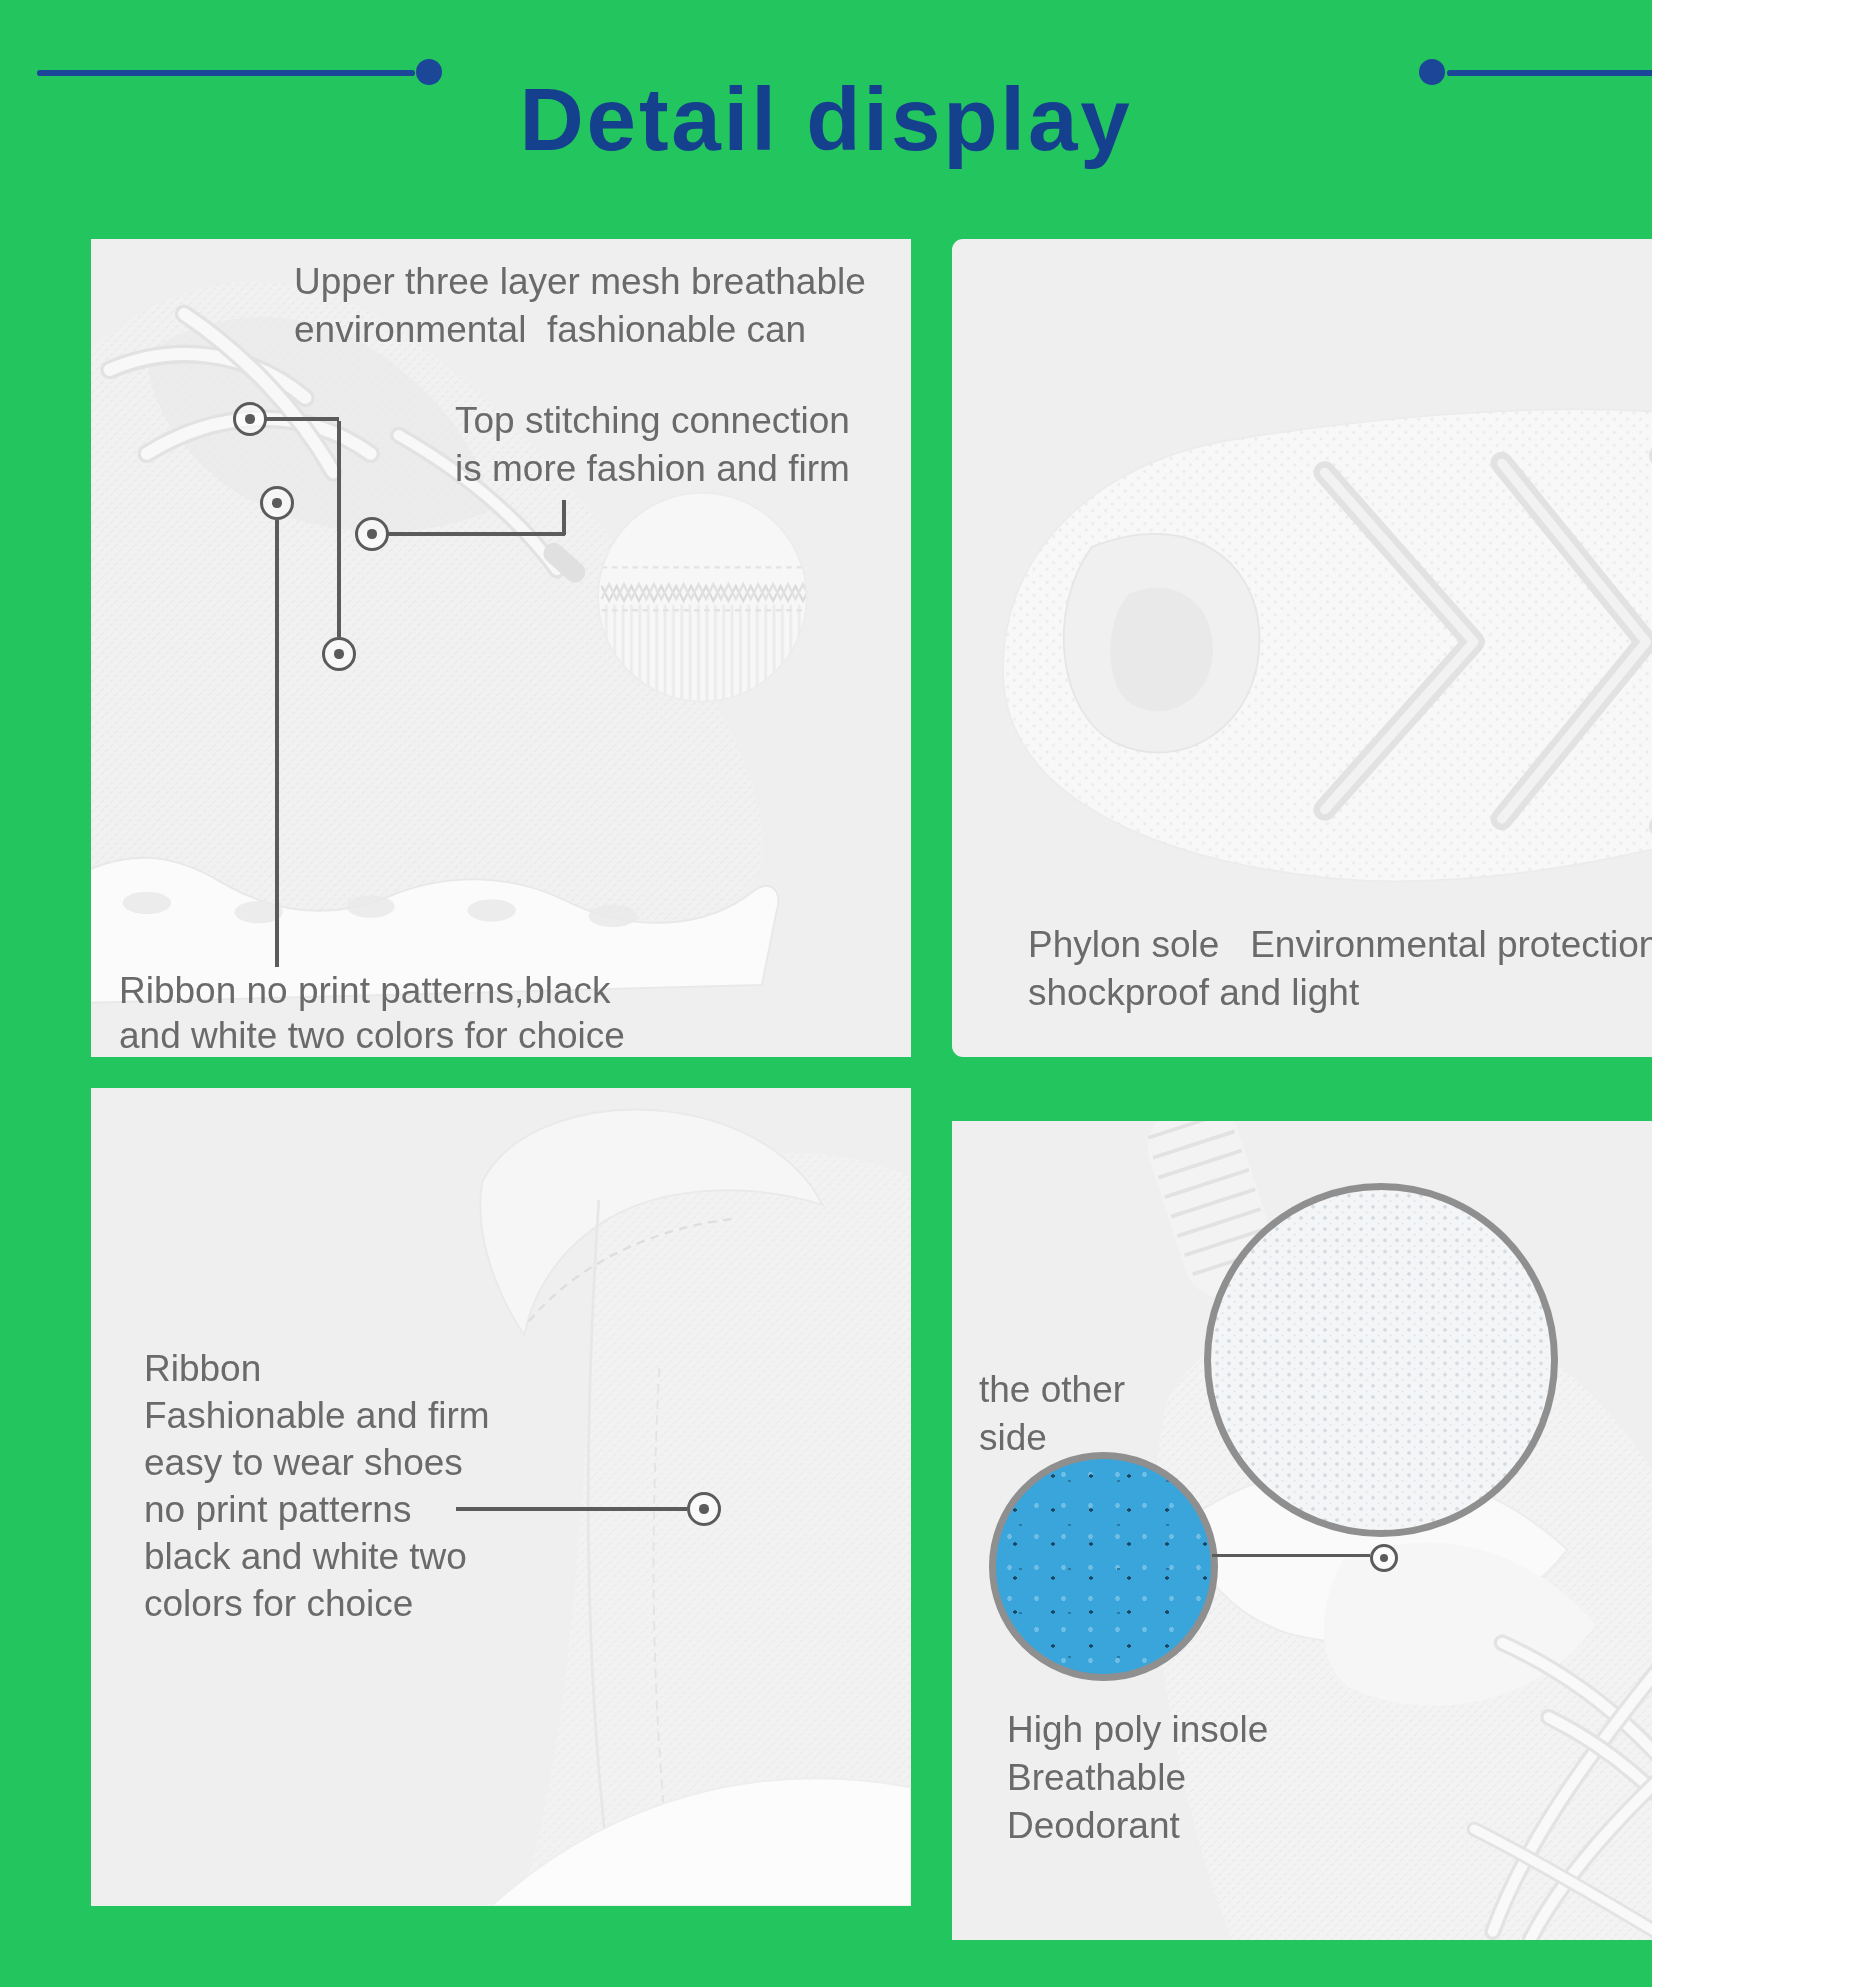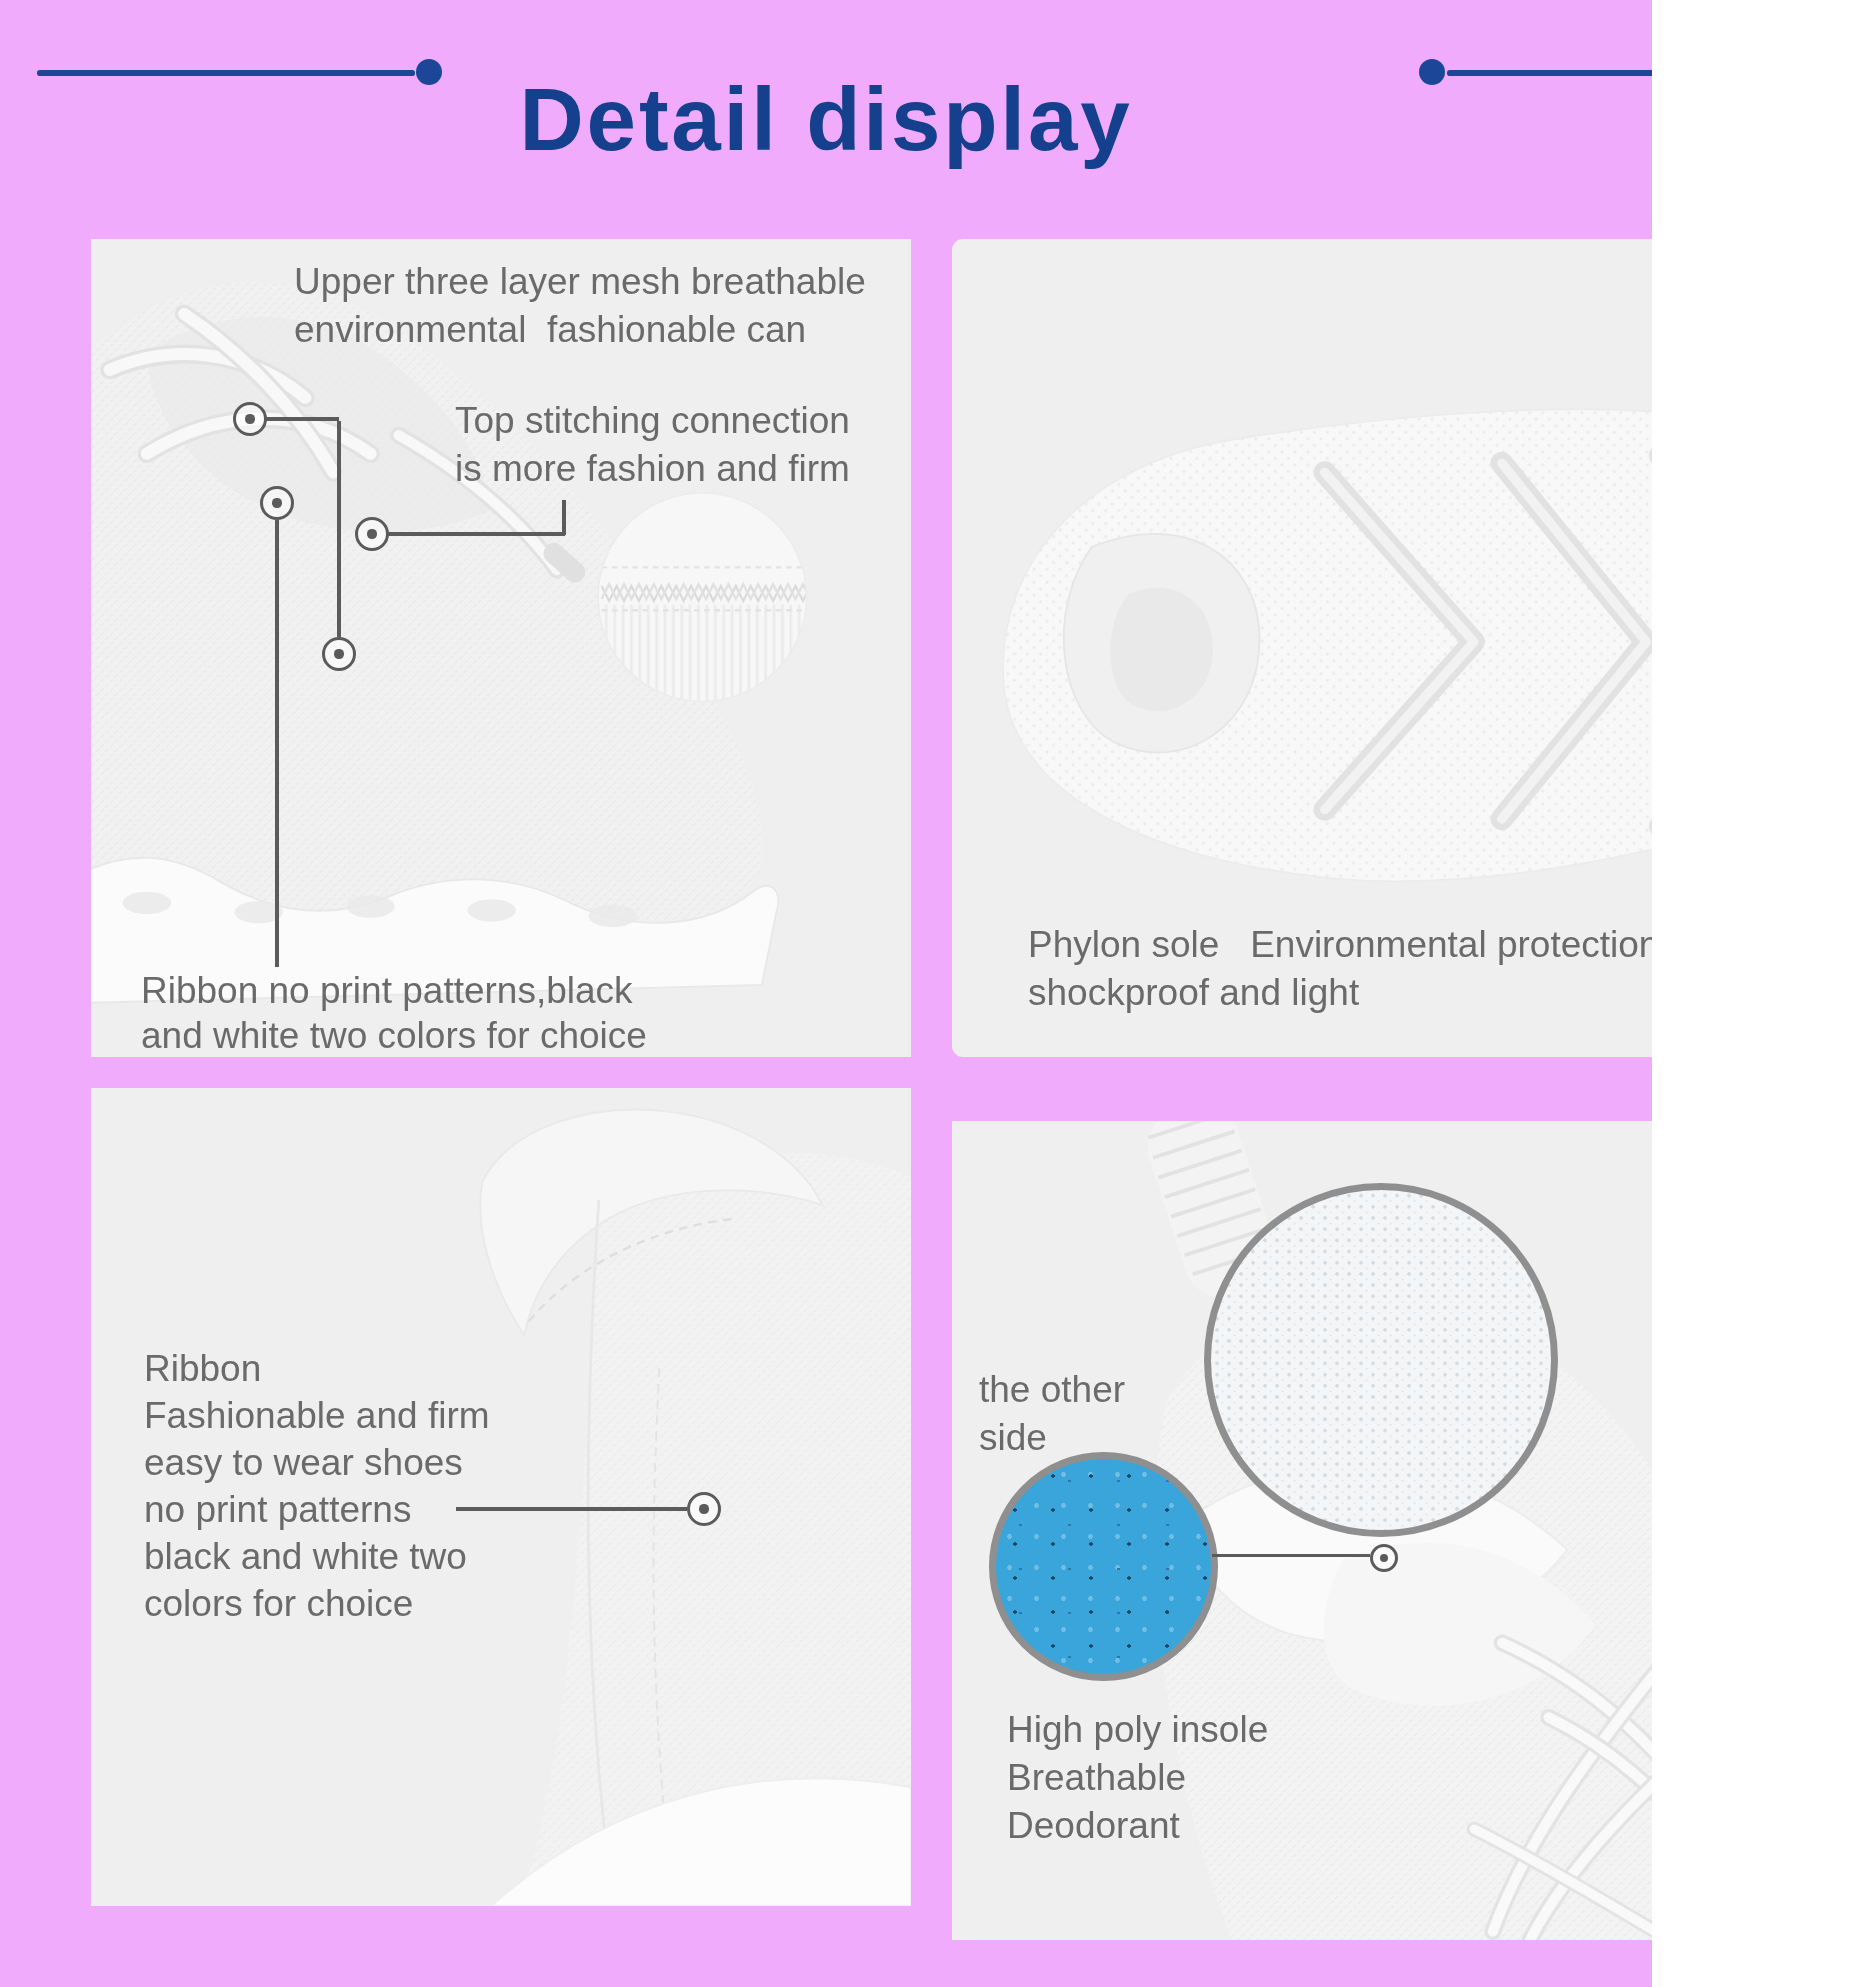--- a/index.html
+++ b/index.html
@@ -1,16 +1,16 @@
 <!DOCTYPE html>
 <html style="font-size:15px"><head>
 <meta charset="utf-8">
 <style>
   html,body{margin:0;padding:0;}
-  .page{position:relative;width:1652px;height:1988px;background:#f0abfc;overflow:hidden;
+  .page{position:relative;width:1652px;height:1988px;background:#22c55e;overflow:hidden;
         font-family:"Liberation Sans",sans-serif;}
 
   
   .title{position:absolute;left:0;right:0;top:0;text-align:center;
          font-weight:700;font-size:89px;line-height:119px;letter-spacing:2.8px;color:#15408D;}
   .hline{position:absolute;top:70px;height:5.6px;background:#1C4697;border-radius:2.8px;}
   .hline.left{left:37px;width:378px;}
   .hline.right{left:1447px;width:378px;}
   .hdot{position:absolute;top:59px;width:26px;height:26px;border-radius:50%;background:#1C4697;}
   .hdot.left{left:416px;}
@@ -22,21 +22,21 @@
   .q2{left:952px;top:239px;width:819px;height:818px;border-radius:11px;}
   .q3{left:91px;top:1088px;width:820px;height:818px;}
   .q4{left:952px;top:1088px;width:818px;height:819px;margin-top:33px;}
   .panel svg.photo{position:absolute;left:0;top:0;}
 
   
   .cap{position:absolute;color:#6A6A6A;font-weight:400;z-index:6;}
   .cap .ln{white-space:pre;}
   .s40{font-size:37px;line-height:48px;}
   .s40t{font-size:37px;line-height:47px;}
-  .s40b{font-size:37px;line-height:45px;margin-left:22px;}
+  .s40b{font-size:37px;line-height:45px;}
 
   
   .cline{position:absolute;background:#5B5B5B;z-index:4;}
   .marker{position:absolute;width:34px;height:34px;border:3.7px solid #5B5B5B;border-radius:50%;
           background:rgba(255,255,255,.55);box-sizing:border-box;z-index:5;}
   .marker::after{content:"";position:absolute;left:50%;top:50%;width:9.3px;height:9.3px;
                  margin:-4.7px 0 0 -4.7px;background:#5B5B5B;border-radius:50%;}
   .marker.sm{width:28px;height:28px;}
   .marker.sm::after{width:8.4px;height:8.4px;margin:-4.2px 0 0 -4.2px;}
 

